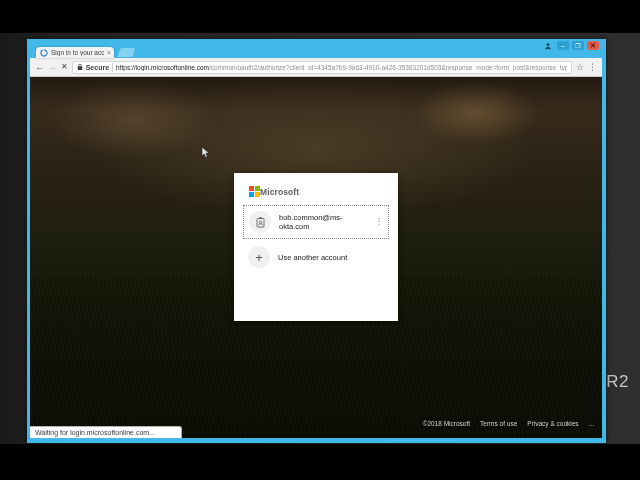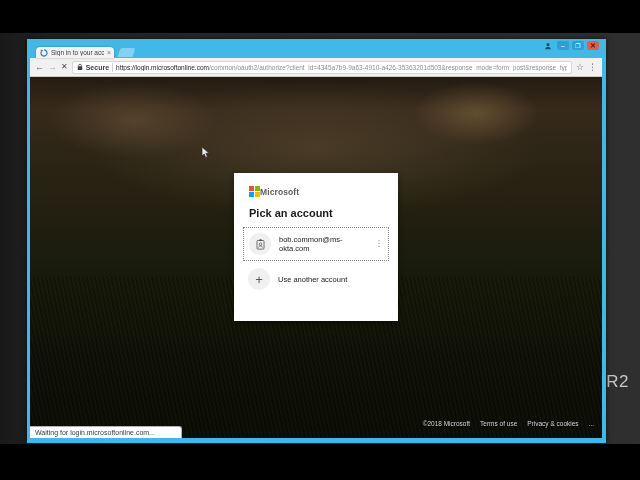--- a/index.html
+++ b/index.html
@@ -153,21 +153,20 @@
       <div class="card">
         <div class="ms-logo-row">
           <span class="ms-squares">
             <i class="sq-red"></i>
               <i class="sq-green"></i>
               <i class="sq-blue"></i>
               <i class="sq-yellow"></i>
           </span>
           <span class="ms-brand">Microsoft</span>
         </div>
-        <div class="card-heading">Pick an account</div>
 
         <div class="account-tile">
           <span class="avatar-circle">
             <svg width="13" height="13" viewBox="0 0 24 24">
               <rect x="5.5" y="4.5" width="13" height="16" rx="1.8" fill="none" stroke="#4a4a4a" stroke-width="1.4"></rect>
               <rect x="10" y="2.5" width="4" height="3.2" rx="1" fill="#4a4a4a"></rect>
               <circle cx="12" cy="11.5" r="2.4" fill="none" stroke="#4a4a4a" stroke-width="1.3"></circle>
               <path d="M8.2 17.6c.6-2 2.1-3 3.8-3s3.2 1 3.8 3" fill="none" stroke="#4a4a4a" stroke-width="1.3"></path>
             </svg>
           </span>

